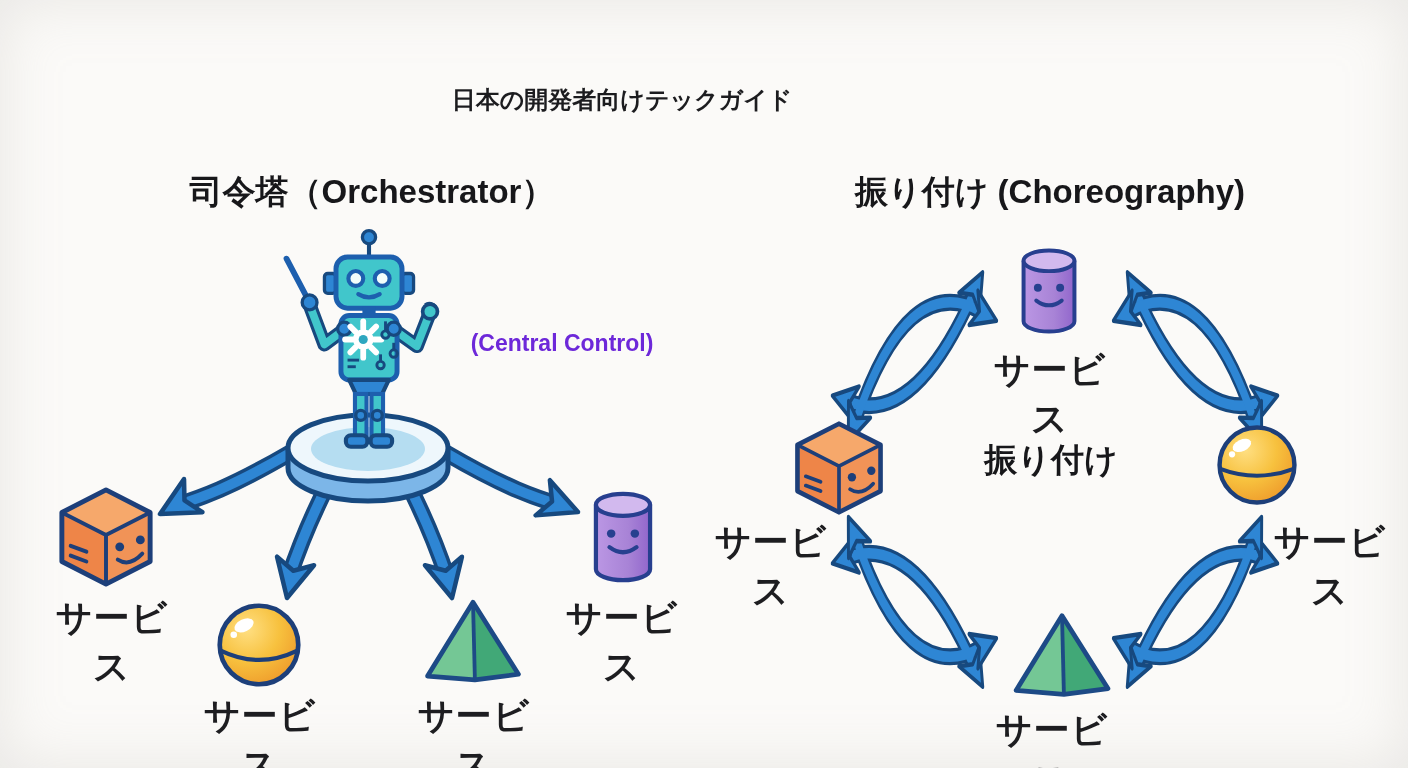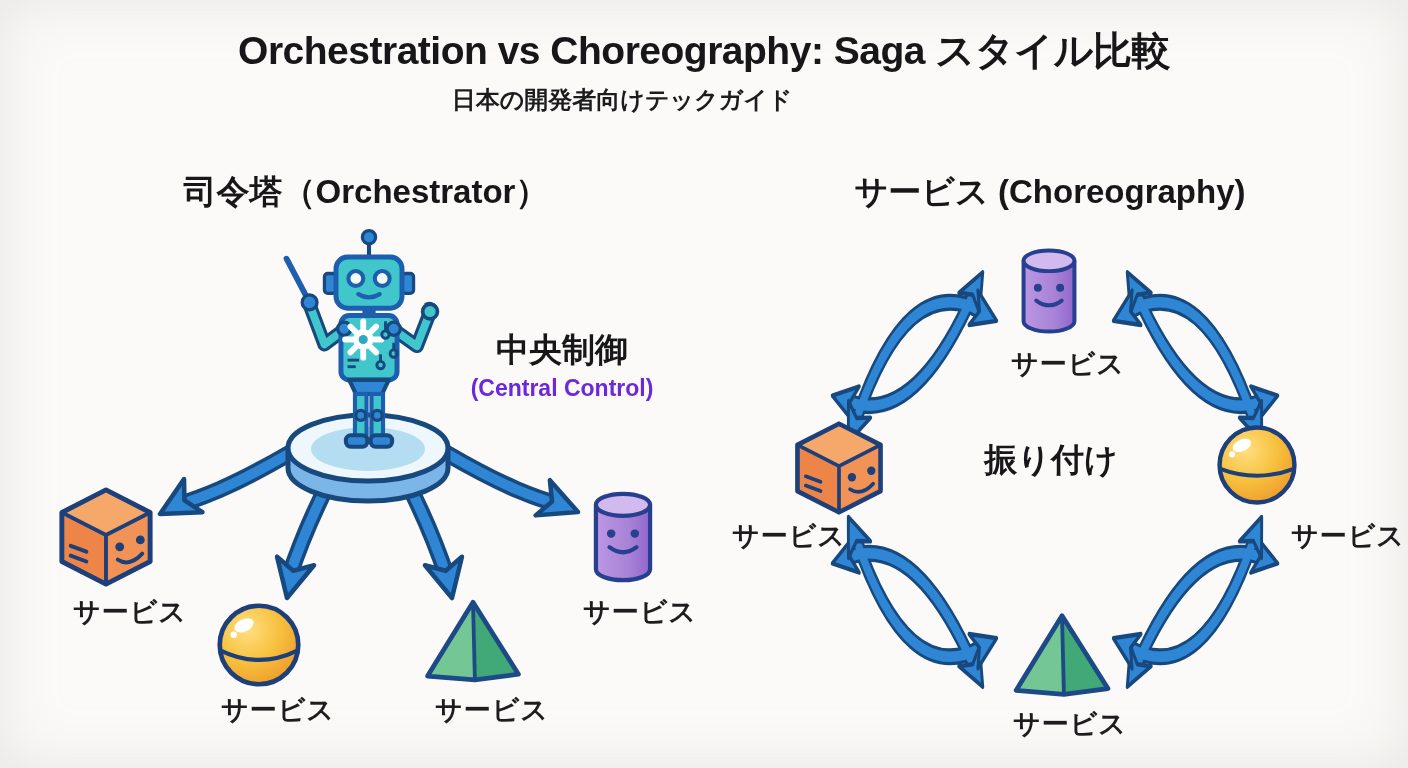--- a/index.html
+++ b/index.html
@@ -4,23 +4,23 @@
 <style>
   html,body{margin:0;padding:0;}
   body{font-family:"Liberation Sans","DejaVu Sans",sans-serif;background:#e9e7e3;}
   #canvas{position:relative;width:1408px;height:768px;background:#fbfaf8;overflow:hidden;
           box-shadow:inset 0 0 60px rgba(180,175,168,.25);}
   .abs{position:absolute;}
   .ctr{text-align:center;}
   #title{left:0;top:24px;width:1408px;font-size:39px;font-weight:800;color:#17171a;letter-spacing:-.5px;}
   #subtitle{left:0;top:84px;width:1244px;font-size:24px;font-weight:700;color:#1c1c1f;}
   .section-heading{font-size:33px;font-weight:700;color:#17171a;}
-  #orch-heading{left:56px;top:170px;width:620px;}
+  #orch-heading{left:62px;top:170px;width:620px;}
   #chor-heading{left:760px;top:170px;width:580px;}
-  .svc-label{font-size:27px;font-weight:700;color:#1d1d20;letter-spacing:1px;width:150px;text-align:right;}
+  .svc-label{font-size:36px;font-weight:700;color:#1d1d20;letter-spacing:1px;width:150px;}
   .annot-jp{font-size:33px;font-weight:700;color:#17171a;}
   .annot-en{font-size:23px;font-weight:700;color:#6d28d9;margin-top:2px;}
   #orch-annot{left:432px;top:328px;width:260px;}
   #chor-annot{left:921px;top:438px;width:260px;}
   svg{display:block;overflow:visible;}
   .flipx{transform:scaleX(-1);}
   .flipy{transform:scaleY(-1);}
   .flipxy{transform:scale(-1,-1);}
 </style>
 </head>
@@ -58,21 +58,20 @@
               <polygon points="0,0 -34,-17 -25,0 -34,17"></polygon>
             </g>
           <g transform="translate(239,58) rotate(20.8)">
               <polygon points="0,0 -34,-17 -25,0 -34,17"></polygon>
             </g>
         </g>
       </symbol>
     </defs>
   </svg>
 
-  <div id="title" class="abs ctr">Orchestration vs Choreography: Saga スタイル比較</div>
   <div id="subtitle" class="abs ctr">日本の開発者向けテックガイド</div>
 
   <div id="orch-heading" class="abs ctr section-heading">司令塔（Orchestrator）</div>
 
   <svg class="abs" style="left:60px;top:398px" width="620" height="235" viewBox="0 0 620 235">
     <g stroke-linecap="round" fill="none">
       <path d="M 230,55 C 170,90 140,100 118,107" stroke="#17497f" stroke-width="17"></path>
       <path d="M 270,82 C 248,125 237,155 229,179" stroke="#17497f" stroke-width="17"></path>
       <path d="M 346,82 C 368,125 379,155 387,179" stroke="#17497f" stroke-width="17"></path>
       <path d="M 386,55 C 446,90 476,100 500,107" stroke="#17497f" stroke-width="17"></path>
@@ -152,21 +151,20 @@
     <polygon points="96,189 144,189 136,206 104,206" fill="#2e86d4" stroke="#17497f" stroke-width="5" stroke-linejoin="round"></polygon>
     <rect x="103" y="206" width="14" height="52" fill="#41c6cb" stroke="#1d5fae" stroke-width="5"></rect>
     <rect x="123" y="206" width="14" height="52" fill="#41c6cb" stroke="#1d5fae" stroke-width="5"></rect>
     <circle cx="110" cy="232" r="6" fill="#2e86d4" stroke="#17497f" stroke-width="4"></circle>
     <circle cx="130" cy="232" r="6" fill="#2e86d4" stroke="#17497f" stroke-width="4"></circle>
     <rect x="92" y="256" width="26" height="14" rx="6" fill="#2e86d4" stroke="#17497f" stroke-width="5"></rect>
     <rect x="122" y="256" width="26" height="14" rx="6" fill="#2e86d4" stroke="#17497f" stroke-width="5"></rect>
   </svg>
 
   <div id="orch-annot" class="abs ctr">
-    <div class="annot-jp">中央制御</div>
     <div class="annot-en">(Central Control)</div>
   </div>
 
   <svg class="abs" style="left:56px;top:486px" width="100" height="102" viewBox="0 0 100 104">
     <polygon points="50,4 95,27 50,50 5,27" fill="#f6a86b"></polygon>
     <polygon points="5,27 50,50 50,100 5,77" fill="#ee8548"></polygon>
     <polygon points="50,50 95,27 95,77 50,100" fill="#f19357"></polygon>
     <g stroke="#1d3f7a" stroke-width="5" stroke-linejoin="round" fill="none">
       <polygon points="50,4 95,27 95,77 50,100 5,77 5,27"></polygon>
       <path d="M 5,27 L 50,50 L 95,27 M 50,50 L 50,100" stroke-width="4"></path>
@@ -199,21 +197,21 @@
 
   <svg class="abs" style="left:590px;top:486px" width="66" height="102" viewBox="0 0 78 112">
     <path d="M 7,18 L 7,94 A 32,13 0 0 0 71,94 L 71,18" fill="url(#grad-cyl)" stroke="#273f8f" stroke-width="5"></path>
     <ellipse cx="39" cy="18" rx="32" ry="13" fill="#d2b9ee" stroke="#273f8f" stroke-width="5"></ellipse>
     <circle cx="25" cy="52" r="5" fill="#27408f"></circle>
       <circle cx="53" cy="52" r="5" fill="#27408f"></circle>
     <path d="M 23,68 Q 39,80 55,68" fill="none" stroke="#27408f" stroke-width="5" stroke-linecap="round"></path>
   </svg>
   <div class="abs ctr svc-label" style="left:547px;top:594px">サービス</div>
 
-  <div id="chor-heading" class="abs ctr section-heading">サービス (Choreography)</div>
+  <div id="chor-heading" class="abs ctr section-heading">振り付け (Choreography)</div>
 
   <svg class="abs" style="left:822px;top:258px" width="190" height="195" viewBox="0 0 260 180" preserveAspectRatio="none">
       <use href="#xarrows"></use>
     </svg>
   <svg class="abs flipx" style="left:1098px;top:258px" width="190" height="195" viewBox="0 0 260 180" preserveAspectRatio="none">
       <use href="#xarrows"></use>
     </svg>
   <svg class="abs flipy" style="left:822px;top:506px" width="190" height="195" viewBox="0 0 260 180" preserveAspectRatio="none">
       <use href="#xarrows"></use>
     </svg>

